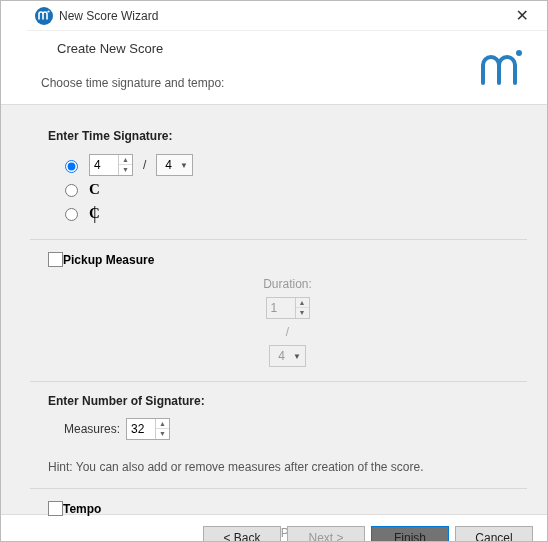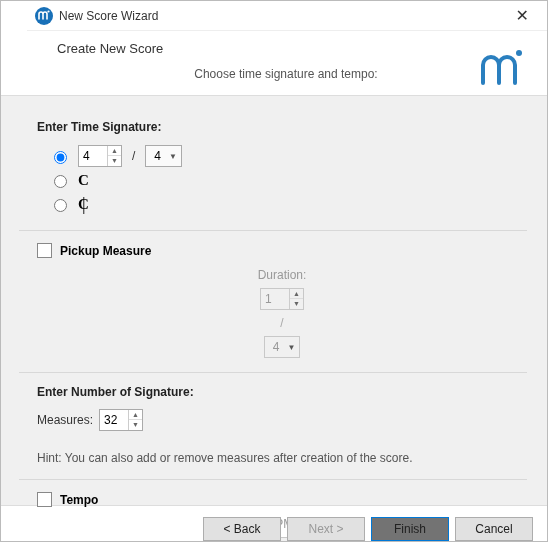--- a/index.html
+++ b/index.html
@@ -32,39 +32,39 @@
     color: #333;
     padding: 2px 10px;
     cursor: default;
   }
   .header {
     padding: 10px 16px 14px 16px;
     border-bottom: 1px solid #ddd;
     position: relative;
   }
   .header .h1 { font-size: 13px; color: #333; margin-left: 40px; }
-  .header .h2 { font-size: 12px; color: #555; margin-top: 11px; padding-left: 24px; text-align: center; }
+  .header .h2 { font-size: 12px; color: #555; margin-top: 20px; padding-left: 24px; }
   .header .logo {
     position: absolute;
     right: 22px;
     top: 16px;
   }
   .content {
     background: #f0f0f0;
-    padding: 24px 20px 20px 36px;
+    padding: 24px 20px 20px 47px;
     height: 410px;
     border-bottom: 1px solid #ddd;
   }
   .section-title {
     font-weight: bold;
     font-size: 12px;
     color: #222;
     margin-bottom: 10px;
   }
-  .row { display: flex; align-items: center; gap: 6px; margin: 6px 0; }
+  .row { display: flex; align-items: center; gap: 6px; margin: 6px 16px; }
   .radio {
     margin-left: 12px;
     display: flex; align-items: center; gap: 8px;
     height: 24px;
   }
   input[type=radio] { width: 13px; height: 13px; }
   .spin {
     display: inline-flex;
     align-items: center;
     border: 1px solid #aaa;
@@ -103,21 +103,21 @@
   .combo.disabled { background: #f0f0f0; border-color: #c8c8c8; color: #999; }
   .combo .caret { margin-left: 8px; font-size: 8px; color: #555; }
   .slash { margin: 0 2px; color: #333; }
   .slash.disabled { color: #aaa; }
   hr.div {
     border: none; border-top: 1px solid #d8d8d8;
     margin: 14px 0 12px -18px;
     width: calc(100% + 18px);
   }
   .chk-row {
-    display: flex; align-items: center; gap: 8px;
+    display: flex; align-items: center; 
     font-weight: bold; font-size: 12px;
   }
   .chk {
     width: 15px; height: 15px;
     border: 1px solid #888;
     background: #fff;
   }
   .sub-row {
     display: flex; align-items: center; gap: 6px;
     margin-top: 10px; margin-left: 0;

